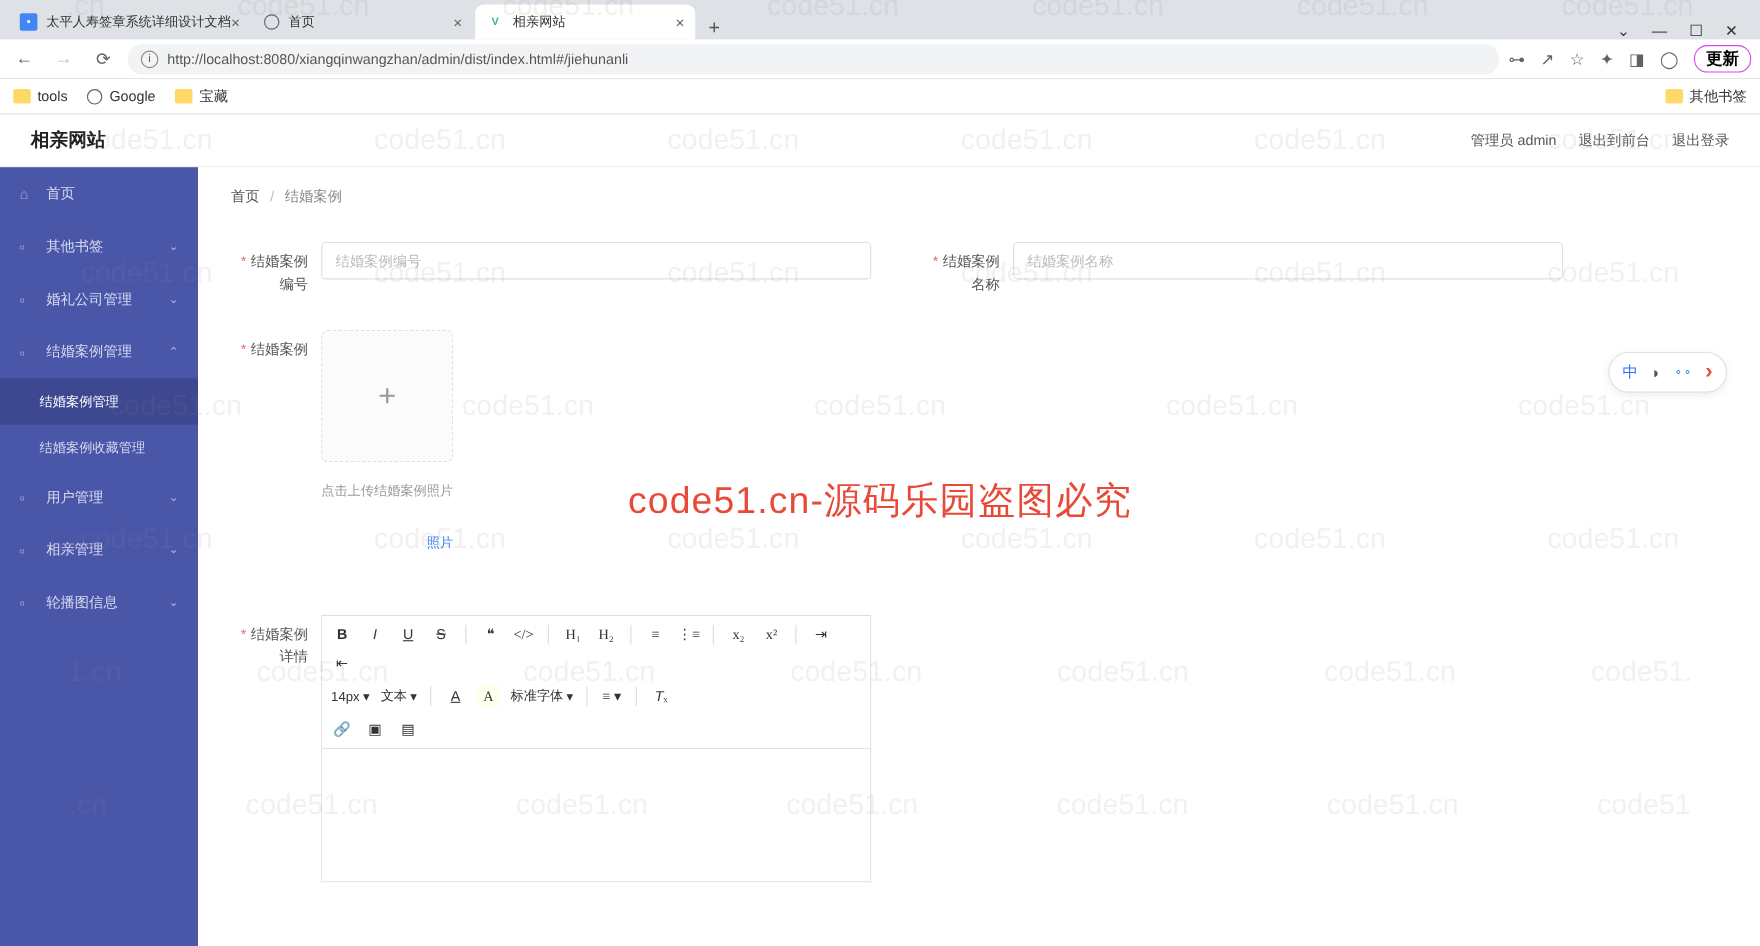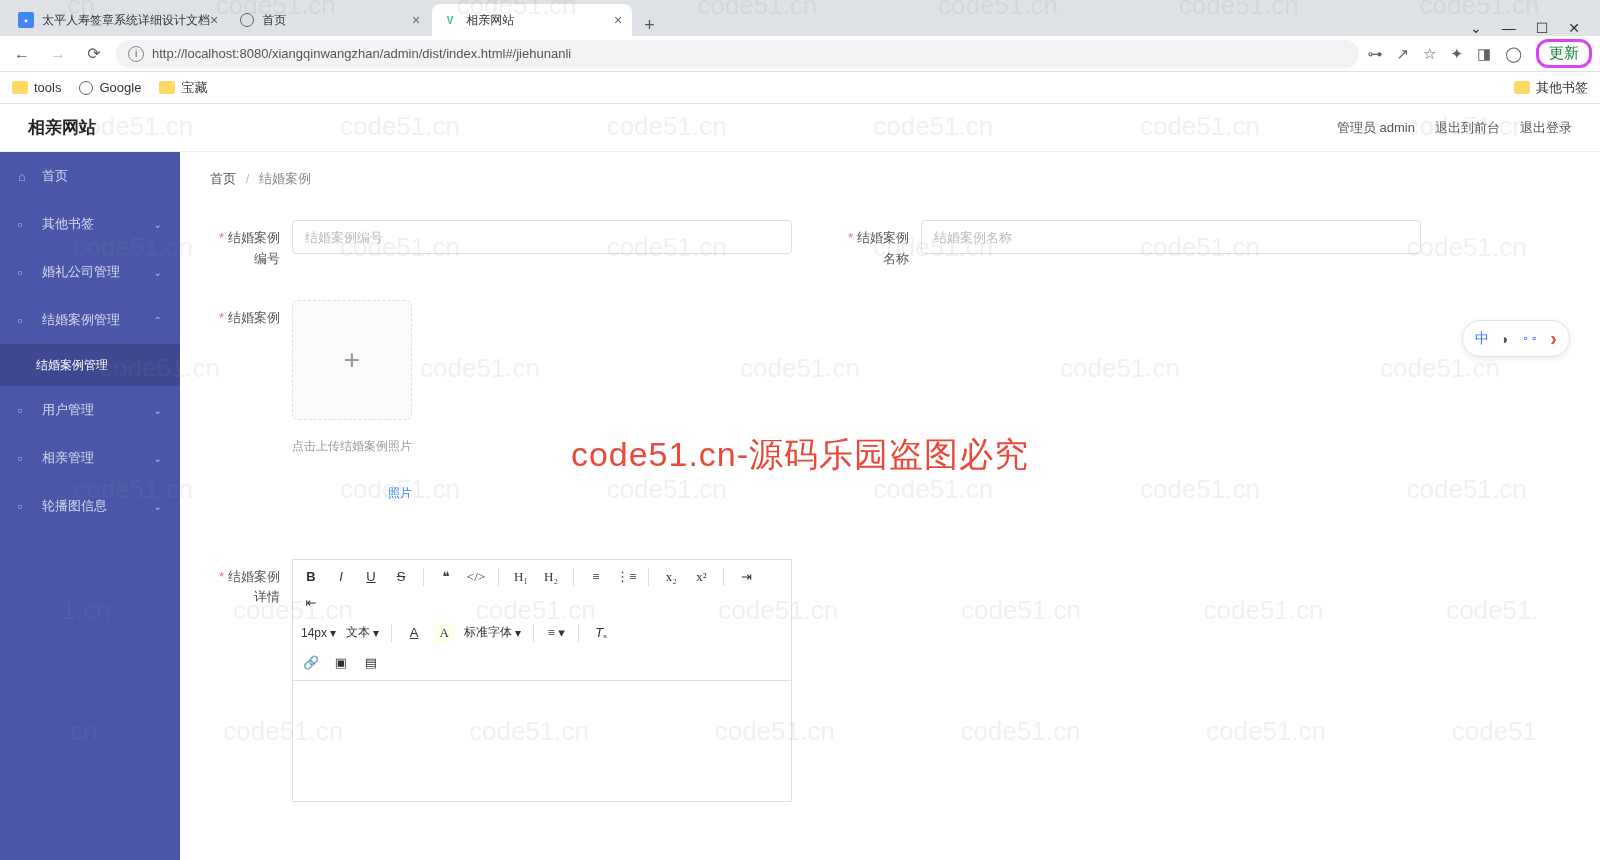--- a/index.html
+++ b/index.html
@@ -14,21 +14,21 @@
 .new-tab { padding: 0 10px; color: #555; font-size: 18px; cursor: pointer; }
 .window-controls { margin-left: auto; display: flex; gap: 20px; padding: 0 12px; color: #333; }
 .window-controls span { cursor: pointer; font-size: 14px; }
 
 .addr-bar { background: #fff; height: 36px; display: flex; align-items: center; padding: 0 8px; gap: 8px; border-bottom: 1px solid #e0e0e0; }
 .nav-btn { width: 28px; height: 28px; display: flex; align-items: center; justify-content: center; color: #5f6368; cursor: pointer; border-radius: 50%; font-size: 16px; }
 .url-box { flex: 1; height: 28px; background: #f1f3f4; border-radius: 14px; display: flex; align-items: center; padding: 0 12px; font-size: 13px; color: #555; gap: 8px; }
 .url-info-icon { width: 16px; height: 16px; border: 1px solid #888; border-radius: 50%; display: flex; align-items: center; justify-content: center; font-size: 10px; }
 .addr-right { display: flex; gap: 14px; align-items: center; color: #5f6368; }
 .addr-right span { cursor: pointer; font-size: 15px; }
-.update-btn { color: #15803d; border: 3px solid #d946ef; border-radius: 12px; padding: 2px 10px; font-size: 12px; cursor: pointer; }
+.update-btn { color: #000000; border: 1px solid #d946ef; border-radius: 12px; padding: 2px 10px; font-size: 12px; cursor: pointer; font-weight: bold; }
 
 .bookmarks-bar { background: #fff; height: 32px; display: flex; align-items: center; padding: 0 12px; gap: 18px; border-bottom: 1px solid #e0e0e0; font-size: 13px; }
 .bookmark { display: flex; align-items: center; gap: 6px; color: #333; cursor: pointer; }
 .bm-folder { width: 16px; height: 13px; background: #ffd968; border-radius: 2px; }
 .bm-globe { width: 14px; height: 14px; border: 1.5px solid #5f6368; border-radius: 50%; position: relative; }
 .other-bookmarks { margin-left: auto; }
 
 
 .app-header { height: 48px; display: flex; align-items: center; padding: 0 28px; border-bottom: 1px solid #eee; }
 .app-title { font-weight: bold; font-size: 17px; color: #222; }
@@ -231,20 +231,23 @@
         <span>婚礼公司管理</span>
         <span class="menu-chevron">⌄</span>
       </div>
     <div class="menu-item">
         <span class="menu-icon">▫</span>
         <span>结婚案例管理</span>
         <span class="menu-chevron">⌃</span>
       </div>
     <div class="menu-item sub active">
         <span>结婚案例管理</span>
+      </div>
+    <div class="menu-item sub">
+        <span>结婚案例收藏管理</span>
       </div>
     <div class="menu-item">
         <span class="menu-icon">▫</span>
         <span>用户管理</span>
         <span class="menu-chevron">⌄</span>
       </div>
     <div class="menu-item">
         <span class="menu-icon">▫</span>
         <span>相亲管理</span>
         <span class="menu-chevron">⌄</span>

